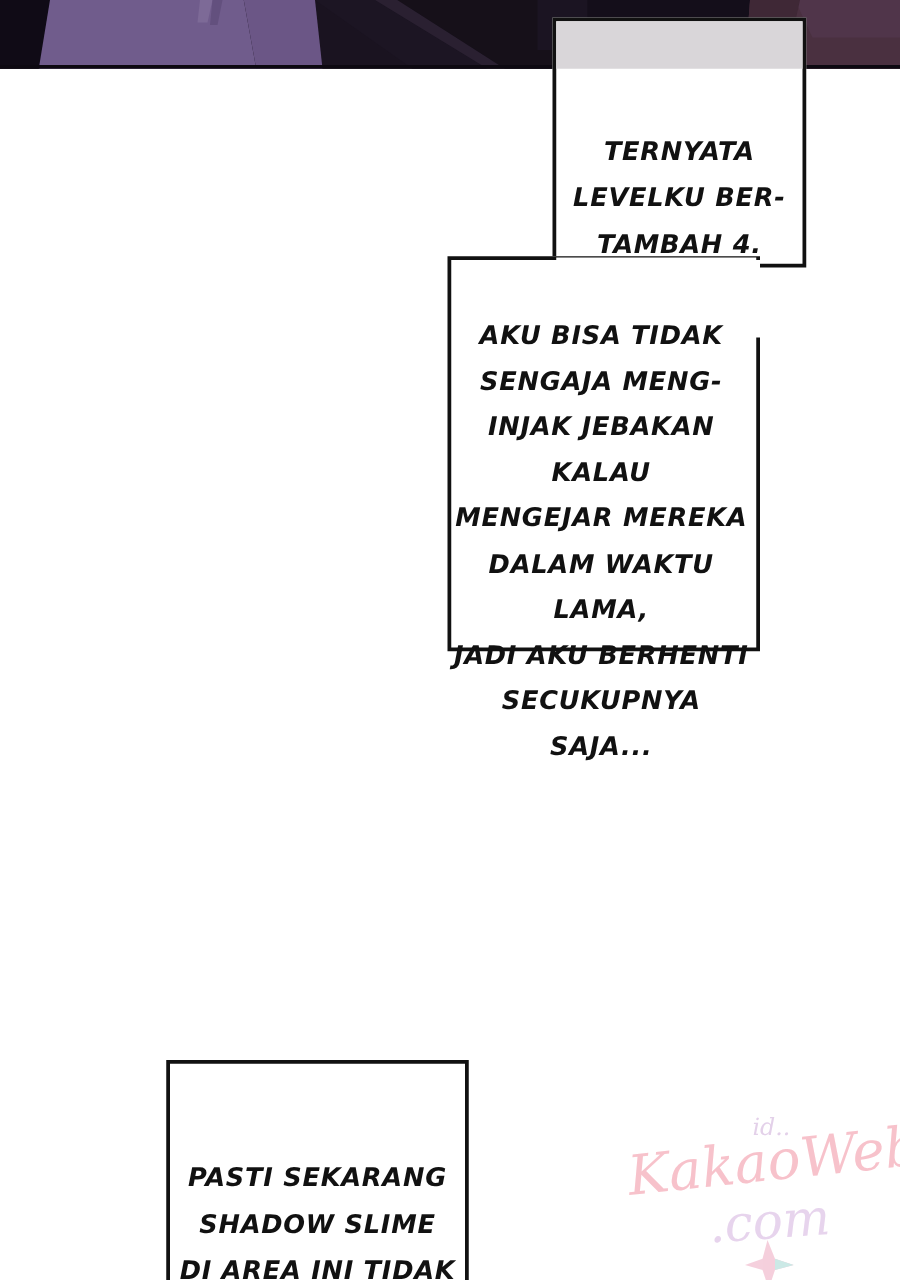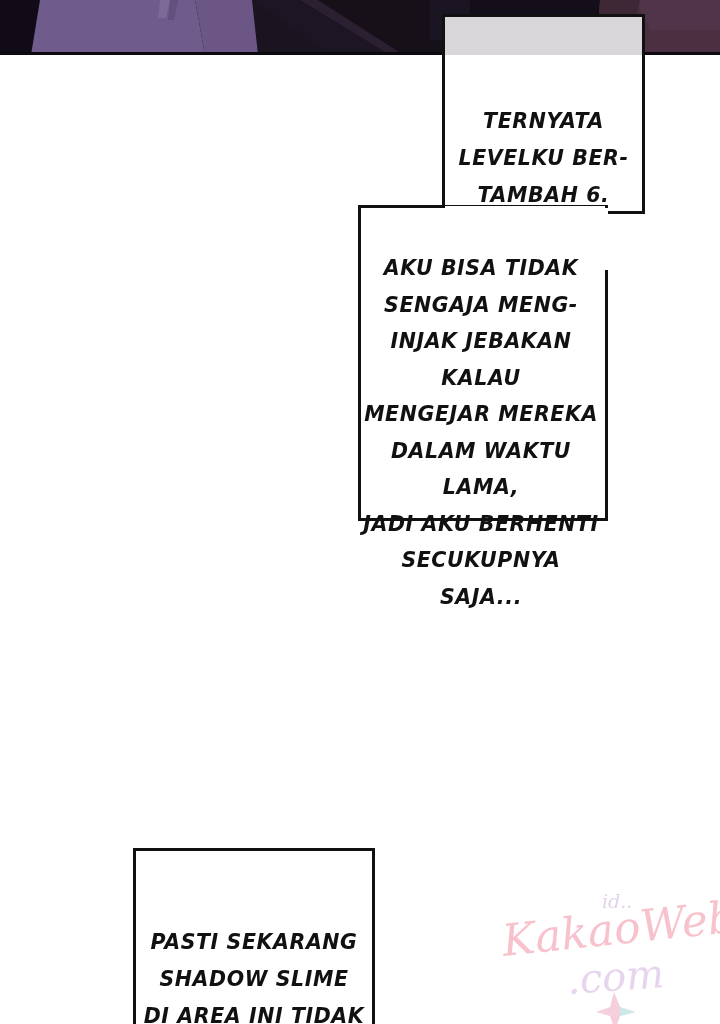--- a/index.html
+++ b/index.html
@@ -174,21 +174,21 @@
       <polygon points="600,0 640,0 628,55 596,55" fill="#3f2836"></polygon>
 
       <rect x="0" y="52" width="720" height="3" fill="#0d0911"></rect>
     </svg>
   </div>
 
   <div class="bubble" id="bubble-level">
     <div class="shade"></div>
     <div class="bubble-text">TERNYATA
 LEVELKU BER-
-TAMBAH 6.</div>
+TAMBAH 4.</div>
   </div>
 
   <div class="bubble" id="bubble-trap">
     <div class="bubble-text">AKU BISA TIDAK
 SENGAJA MENG-
 INJAK JEBAKAN KALAU
 MENGEJAR MEREKA
 DALAM WAKTU LAMA,
 JADI AKU BERHENTI
 SECUKUPNYA SAJA...</div>

